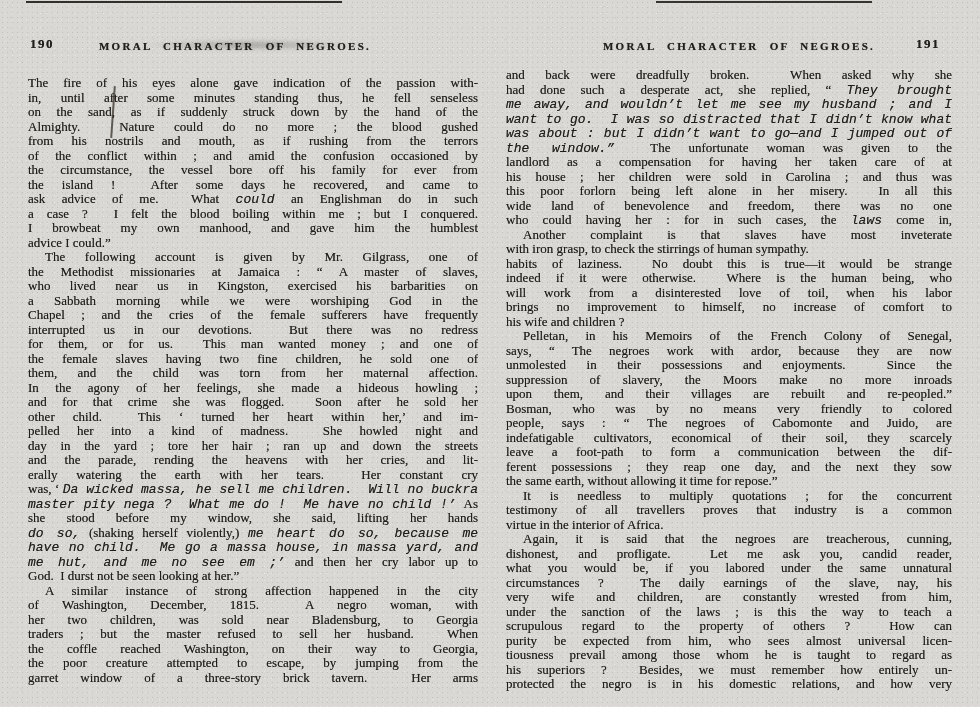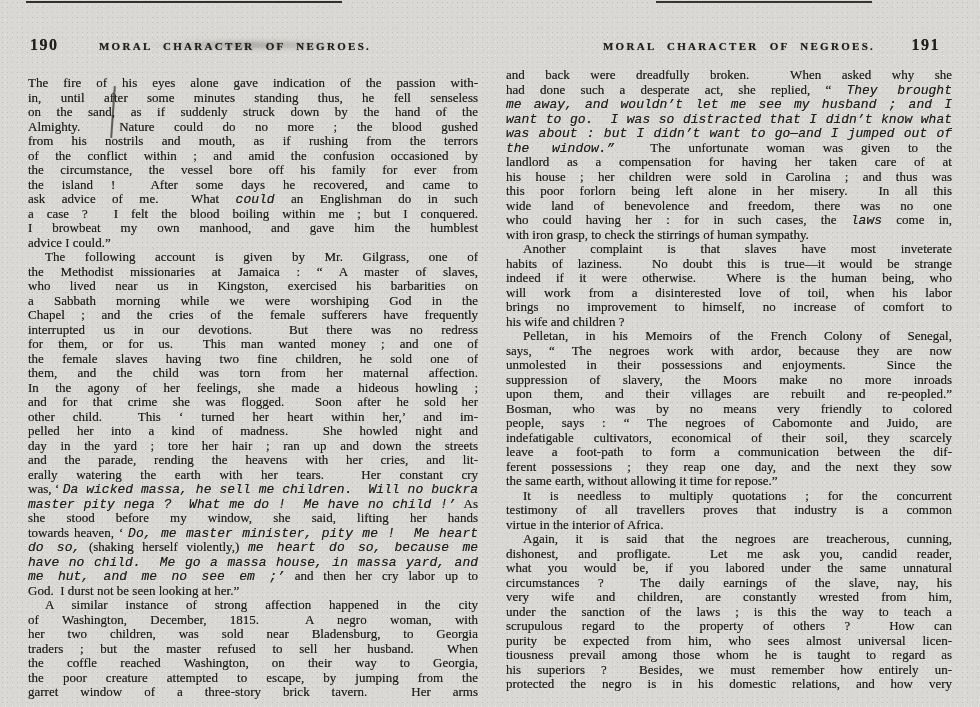--- a/index.html
+++ b/index.html
@@ -17,21 +17,21 @@
     font-family:"Liberation Serif", "DejaVu Serif", serif;
     color:#211e1b;
   }
   .page { position:absolute; top:36px; }
   #page-left  { left:28px;  width:450px; }
   #page-right { left:506px; width:446px; }
 
   .page-header { position:relative; height:22px; }
   .pagenum {
     position:absolute; top:0;
-    font-weight:bold; font-size:16px; letter-spacing:1.5px;
+    font-weight:bold; font-size:13px; letter-spacing:1.5px;
     text-shadow:0 0 .6px rgba(32,30,28,.7);
   }
   #page-left  .pagenum { left:2px; }
   #page-right .pagenum { right:12px; }
   .running-title {
     position:absolute; top:4px;
     font-size:11px; font-weight:bold;
     letter-spacing:2.3px; word-spacing:6px;
     white-space:nowrap;
     text-shadow:0 0 .7px rgba(40,36,32,.65);
@@ -100,21 +100,20 @@
       <div class="line"><span>In the agony of her feelings, she made a hideous howling ;</span></div>
       <div class="line"><span>and for that crime she was flogged.&nbsp; Soon after he sold her</span></div>
       <div class="line"><span>other child.&nbsp; This ‘ turned her heart within her,’ and im-</span></div>
       <div class="line"><span>pelled her into a kind of madness.&nbsp; She howled night and</span></div>
       <div class="line"><span>day in the yard ; tore her hair ; ran up and down the streets</span></div>
       <div class="line"><span>and the parade, rending the heavens with her cries, and lit-</span></div>
       <div class="line"><span>erally watering the earth with her tears.&nbsp; Her constant cry</span></div>
       <div class="line"><span>was, ‘ </span><span class="it">Da wicked massa, he sell me children.&nbsp; Will no buckra</span></div>
       <div class="line"><span class="it">master pity nega ?&nbsp; What me do !&nbsp; Me have no child !’</span><span>&nbsp; As</span></div>
       <div class="line"><span>she stood before my window, she said, lifting her hands</span></div>
-      <div class="line"><span>towards heaven, ‘ </span><span class="it">Do, me master minister, pity me !&nbsp; Me heart</span></div>
       <div class="line"><span class="it">do so,</span><span> (shaking herself violently,) </span><span class="it">me heart do so, because me</span></div>
       <div class="line"><span class="it">have no child.&nbsp; Me go a massa house, in massa yard, and in</span></div>
       <div class="line"><span class="it">me hut, and me no see em ;’</span><span> and then her cry labor up to</span></div>
       <div class="line end"><span>God.&nbsp; I durst not be seen looking at her.”</span></div>
       <div class="line indent"><span>A similar instance of strong affection happened in the city</span></div>
       <div class="line"><span>of Washington, December, 1815.&nbsp; A negro woman, with</span></div>
       <div class="line"><span>her two children, was sold near Bladensburg, to Georgia</span></div>
       <div class="line"><span>traders ; but the master refused to sell her husband.&nbsp; When</span></div>
       <div class="line"><span>the coffle reached Washington, on their way to Georgia,</span></div>
       <div class="line"><span>the poor creature attempted to escape, by jumping from the</span></div>
@@ -132,22 +131,22 @@
       <div class="line"><span>had done such a desperate act, she replied, “ </span><span class="it">They brought</span></div>
       <div class="line"><span class="it">me away, and wouldn’t let me see my husband ; and I didn’t</span></div>
       <div class="line"><span class="it">want to go.&nbsp; I was so distracted that I didn’t know what I</span></div>
       <div class="line"><span class="it">was about : but I didn’t want to go—and I jumped out of</span></div>
       <div class="line"><span class="it">the window.”</span><span>&nbsp; The unfortunate woman was given to the</span></div>
       <div class="line"><span>landlord as a compensation for having her taken care of at</span></div>
       <div class="line"><span>his house ; her children were sold in Carolina ; and thus was</span></div>
       <div class="line"><span>this poor forlorn being left alone in her misery.&nbsp; In all this</span></div>
       <div class="line"><span>wide land of benevolence and freedom, there was no one</span></div>
       <div class="line"><span>who could having her : for in such cases, the </span><span class="it">laws</span><span> come in,</span></div>
+      <div class="line indent"><span>Another complaint is that slaves have most inveterate</span></div>
       <div class="line end"><span>with iron grasp, to check the stirrings of human sympathy.</span></div>
-      <div class="line indent"><span>Another complaint is that slaves have most inveterate</span></div>
       <div class="line"><span>habits of laziness.&nbsp; No doubt this is true—it would be strange</span></div>
       <div class="line"><span>indeed if it were otherwise.&nbsp; Where is the human being, who</span></div>
       <div class="line"><span>will work from a disinterested love of toil, when his labor</span></div>
       <div class="line"><span>brings no improvement to himself, no increase of comfort to</span></div>
       <div class="line end"><span>his wife and children ?</span></div>
       <div class="line indent"><span>Pelletan, in his Memoirs of the French Colony of Senegal,</span></div>
       <div class="line"><span>says, “ The negroes work with ardor, because they are now</span></div>
       <div class="line"><span>unmolested in their possessions and enjoyments.&nbsp; Since the</span></div>
       <div class="line"><span>suppression of slavery, the Moors make no more inroads</span></div>
       <div class="line"><span>upon them, and their villages are rebuilt and re-peopled.”</span></div>

